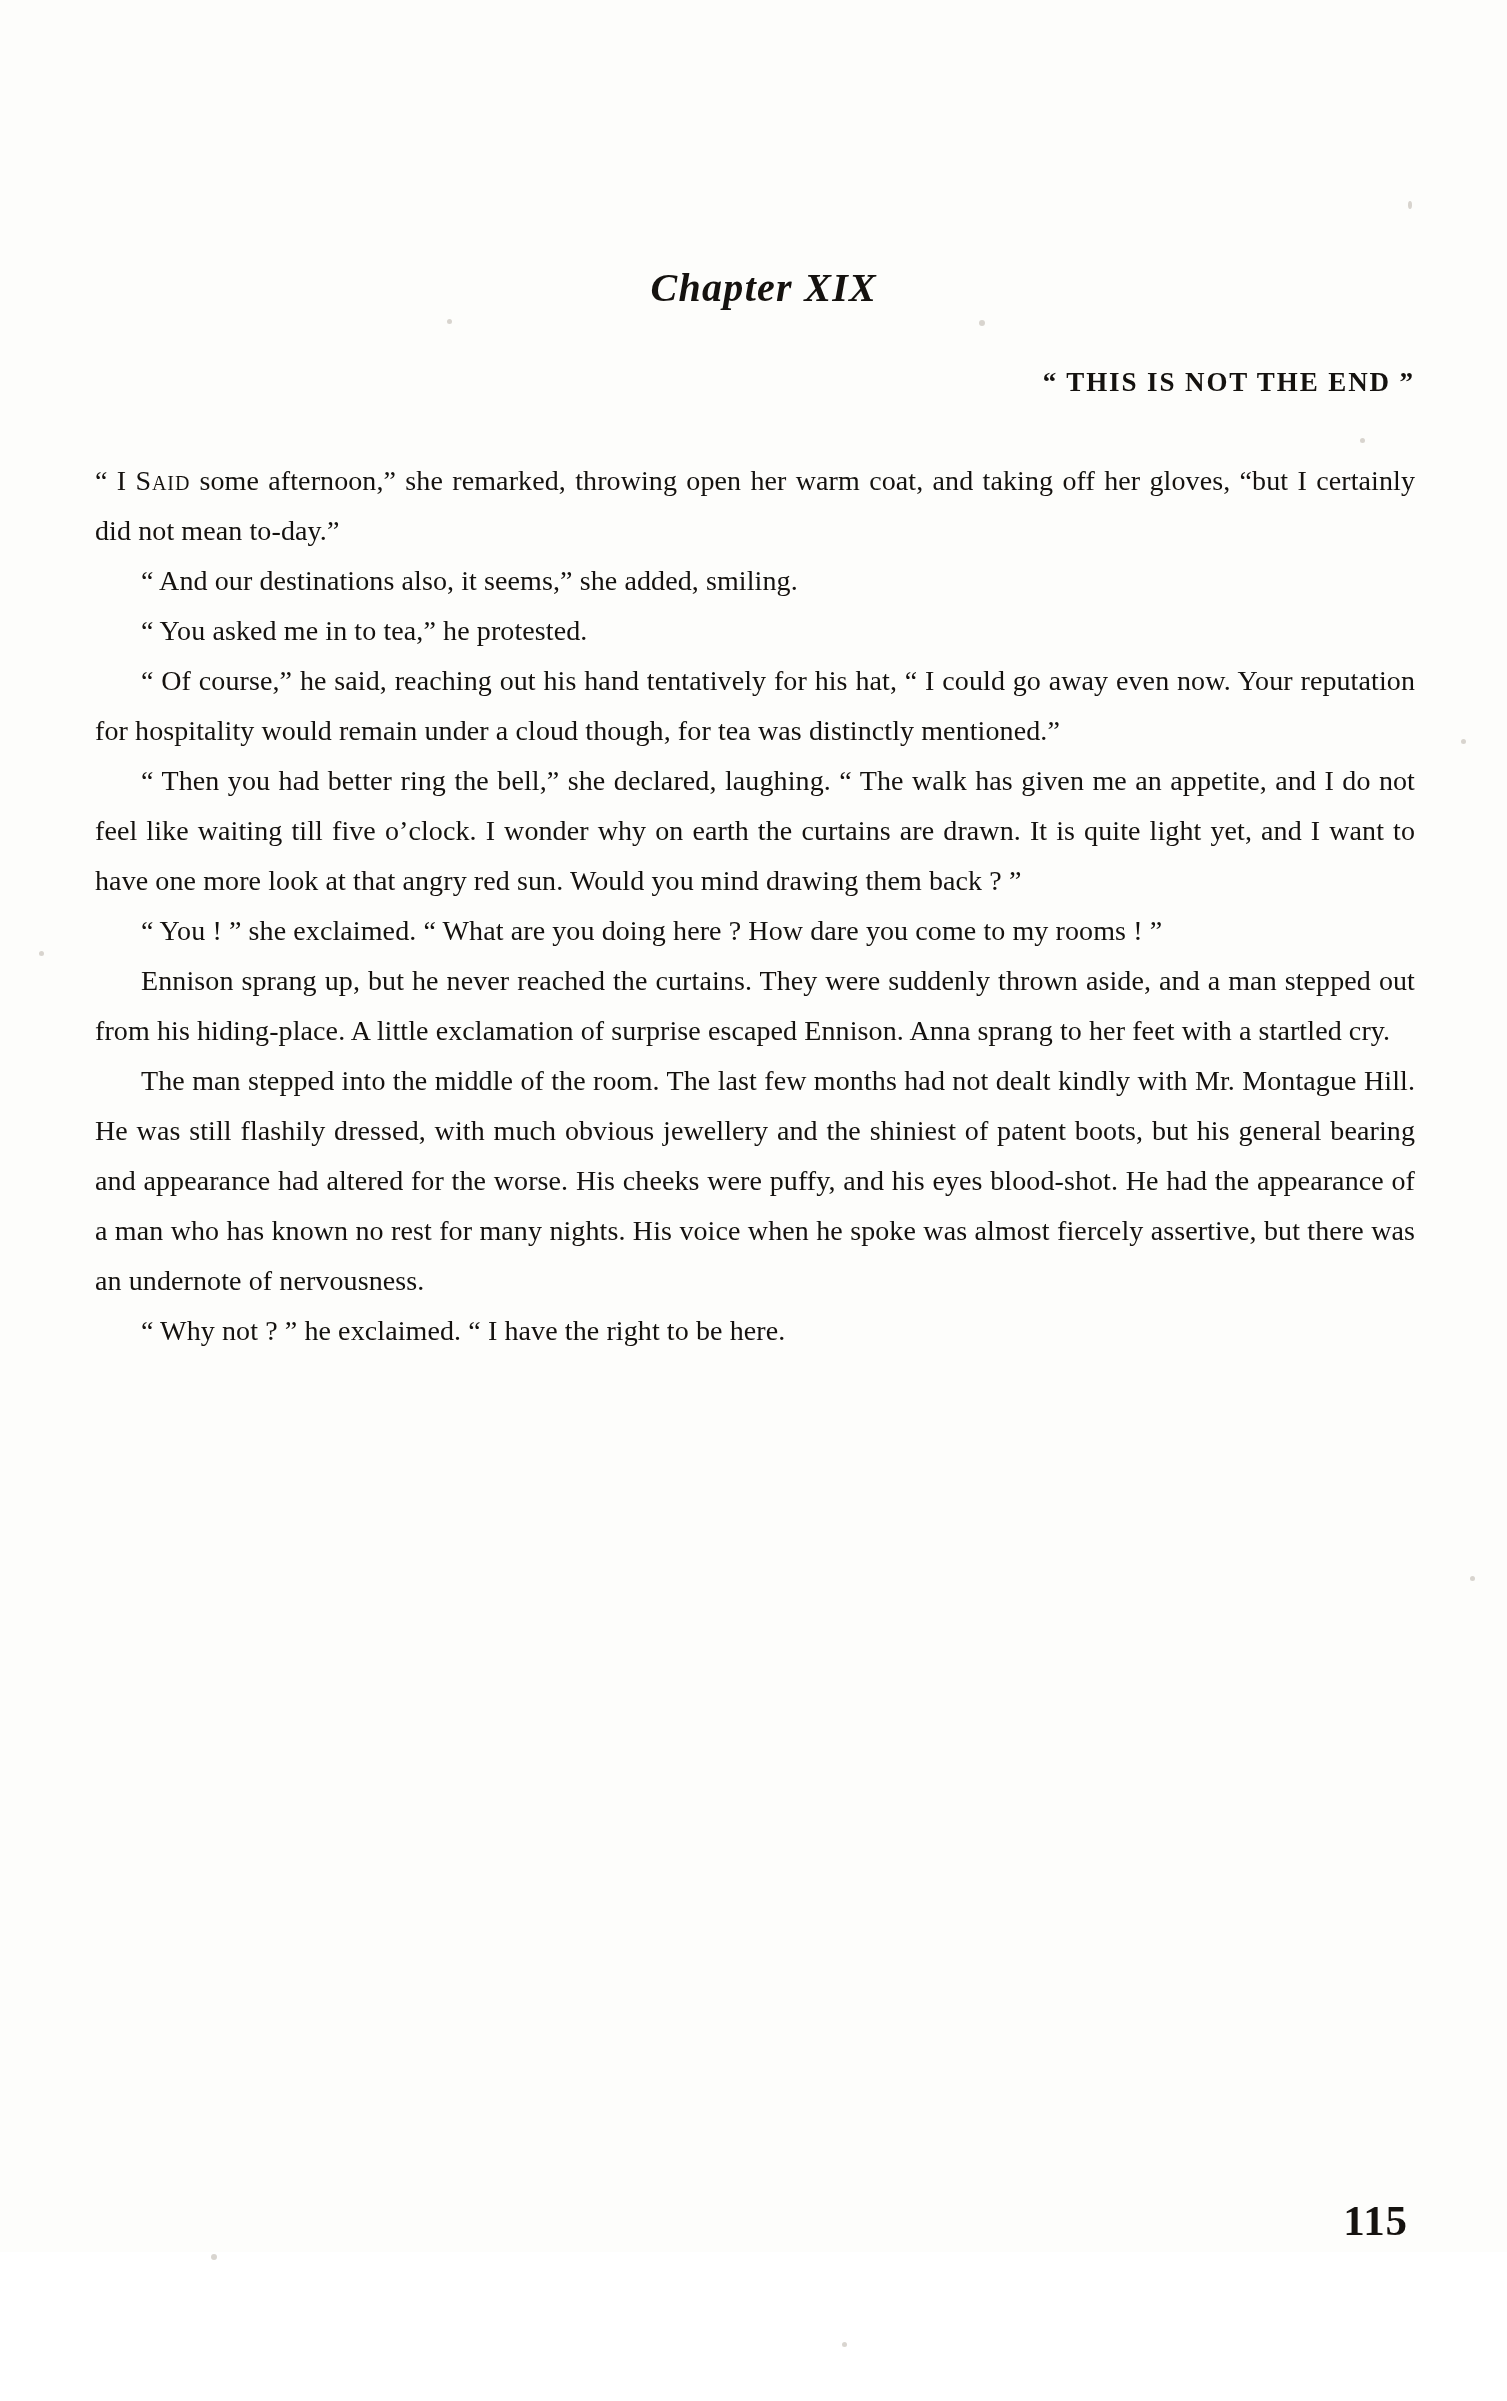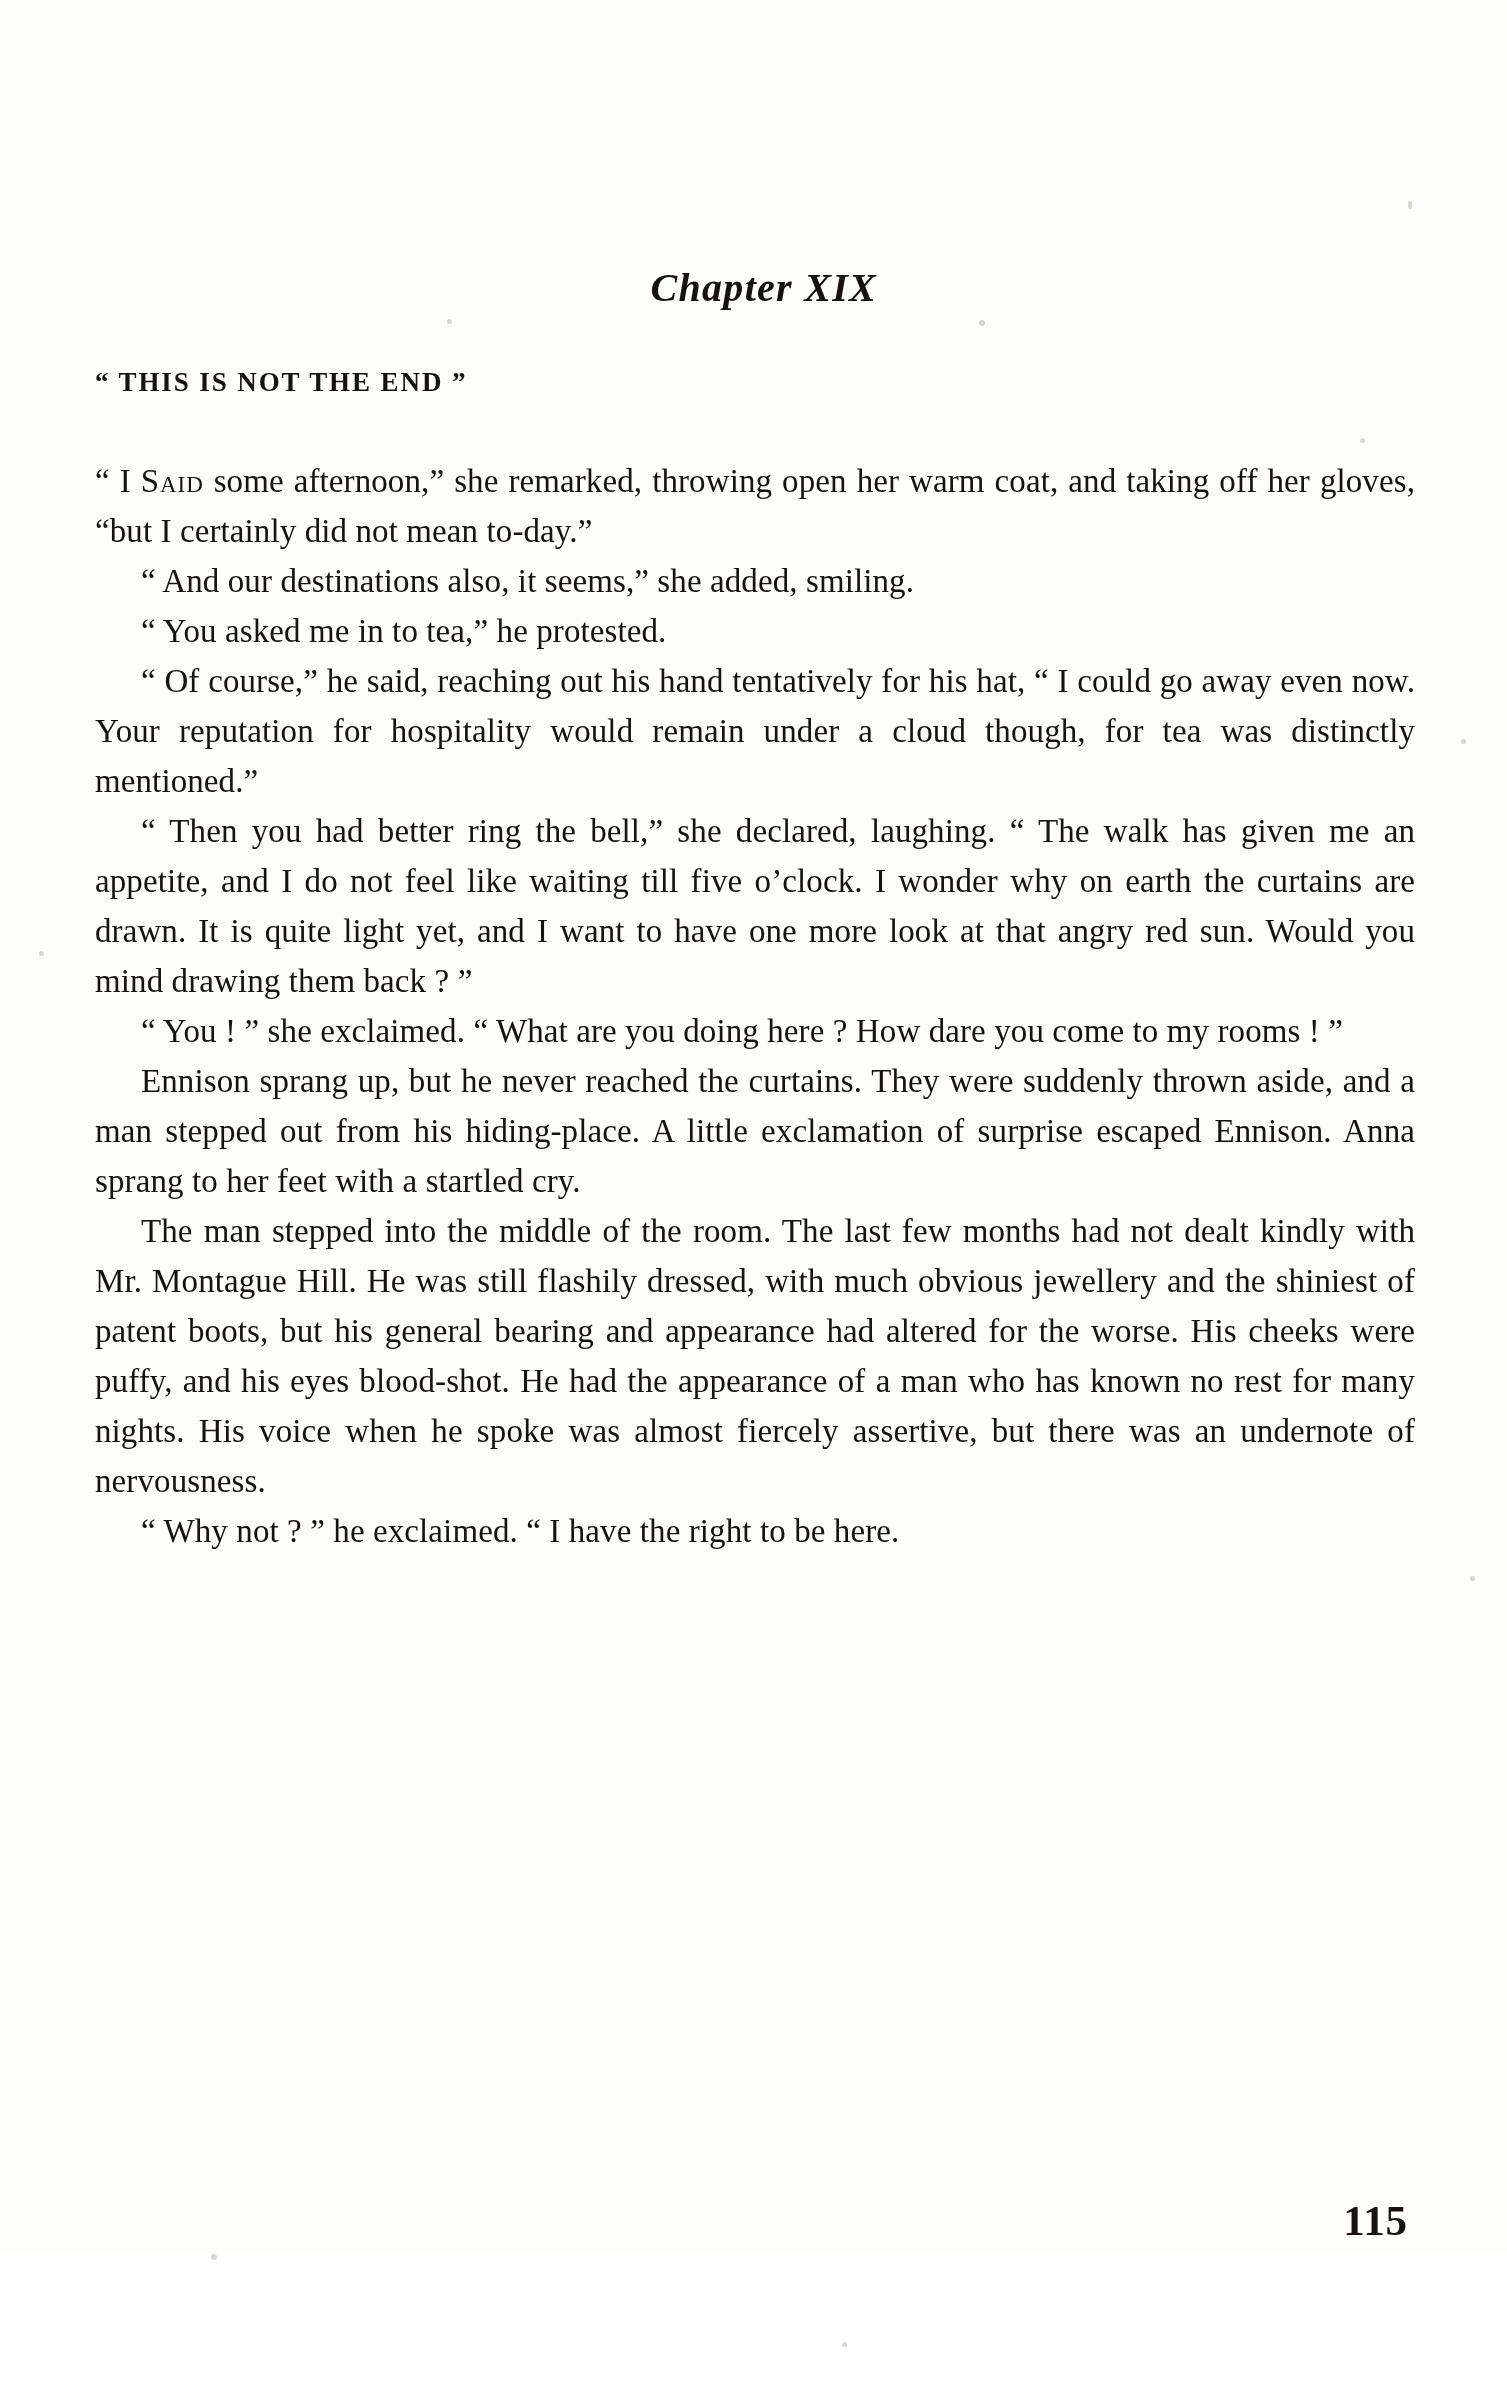--- a/index.html
+++ b/index.html
@@ -32,31 +32,31 @@
   .chapter-title {
     text-align: center;
     font-style: italic;
     font-weight: bold;
     font-size: 40px;
     letter-spacing: 1.3px;
     margin: 0 0 0 0;
     padding-left: 17.6px;
   }
   .chapter-subtitle {
-    text-align: left;
+    text-align: right;
     font-size: 27px;
     letter-spacing: 1.9px;
     margin: 56px 0 0 0;
     padding-left: 0px;
     text-transform: none;
     font-variant: small-caps;
   }
   .body-text {
     margin-top: 58px;
-    font-size: 33px;
+    font-size: 28px;
     line-height: 50px;
     text-align: justify;
     text-justify: inter-word;
     letter-spacing: 0.1px;
   }
   .body-text p {
     margin: 0;
     text-indent: 0;
   }
   .body-text p.indent {

